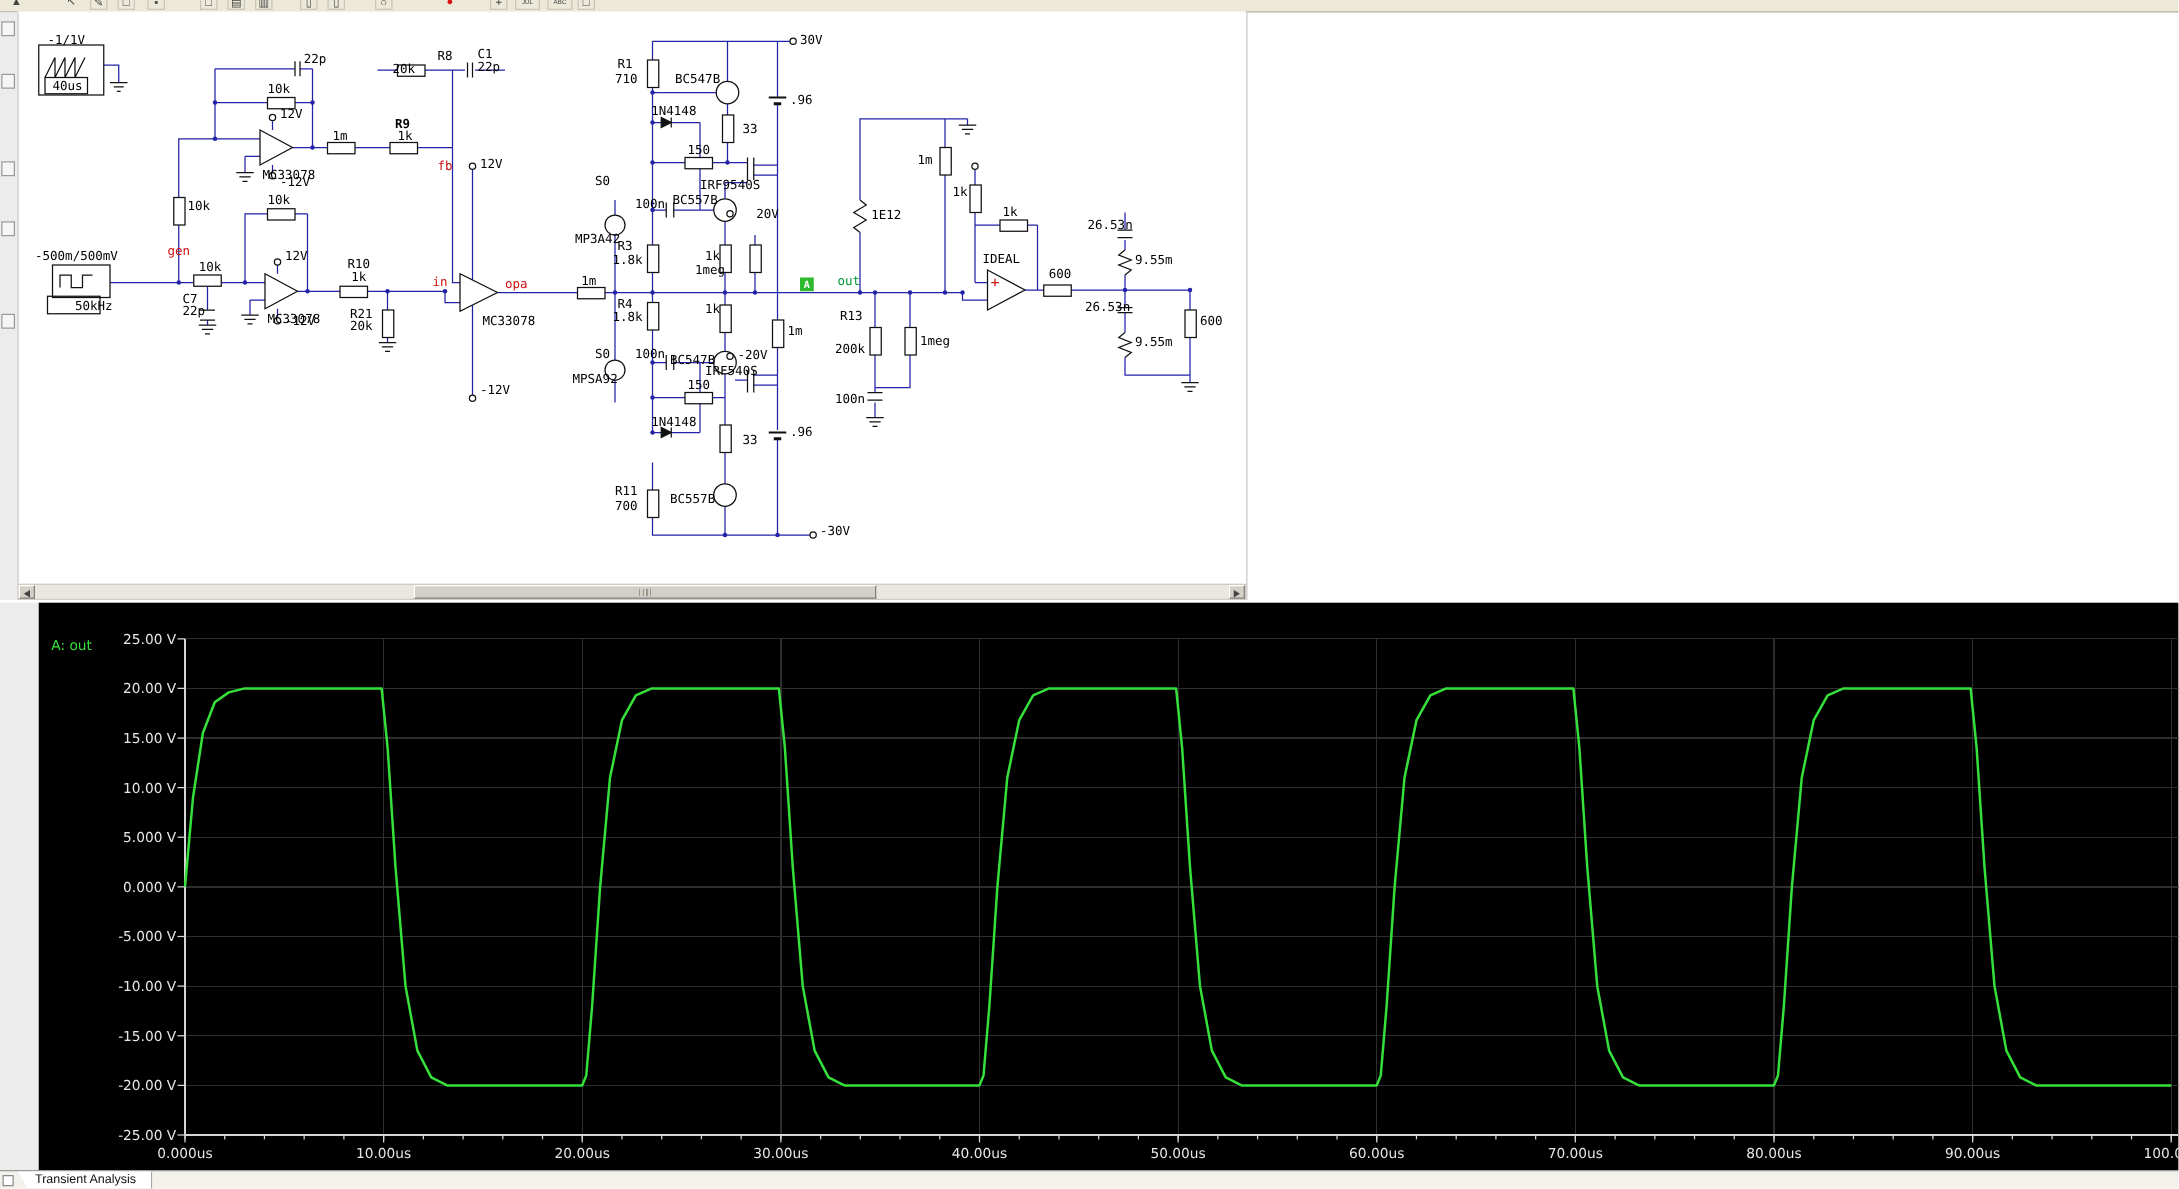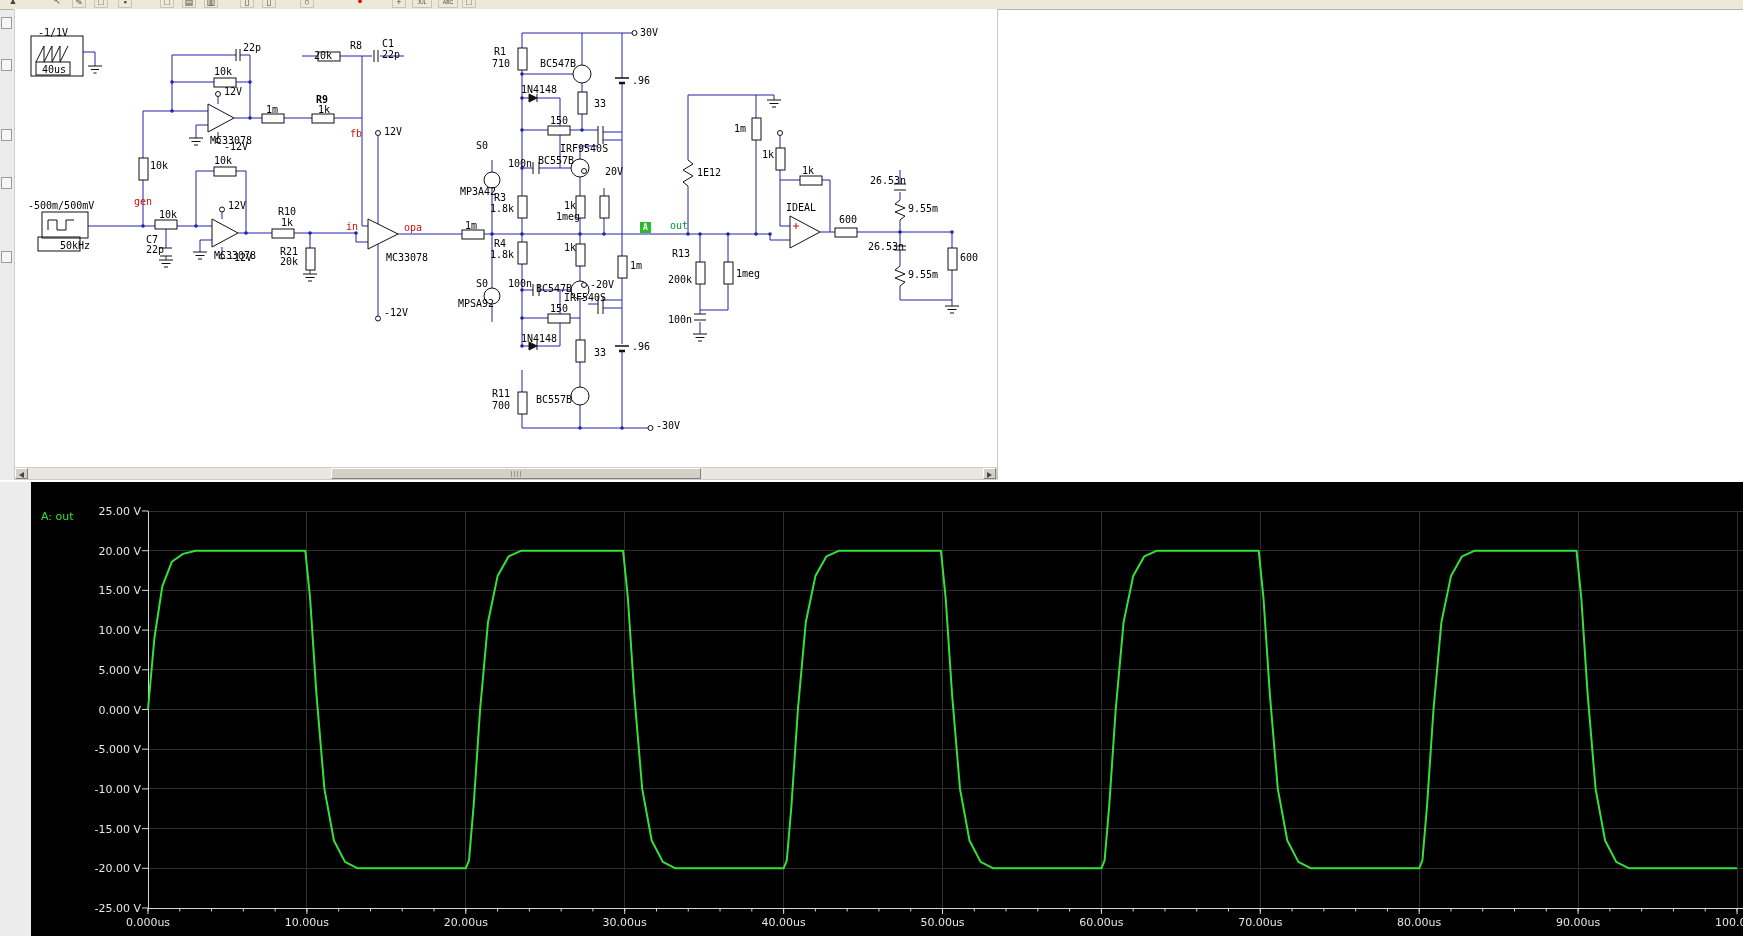--- a/index.html
+++ b/index.html
@@ -429,14 +429,20 @@
         <text x="1101.4" y="444" text-anchor="middle" fill="#e6e6e6" font-size="11px" font-family="&quot;DejaVu Sans&quot;,sans-serif">60.00us</text>
         <text x="1260.3" y="444" text-anchor="middle" fill="#e6e6e6" font-size="11px" font-family="&quot;DejaVu Sans&quot;,sans-serif">70.00us</text>
         <text x="1419.2" y="444" text-anchor="middle" fill="#e6e6e6" font-size="11px" font-family="&quot;DejaVu Sans&quot;,sans-serif">80.00us</text>
         <text x="1578.1000000000001" y="444" text-anchor="middle" fill="#e6e6e6" font-size="11px" font-family="&quot;DejaVu Sans&quot;,sans-serif">90.00us</text>
         <text x="1737" y="444" text-anchor="middle" fill="#e6e6e6" font-size="11px" font-family="&quot;DejaVu Sans&quot;,sans-serif">100.0us</text>
         <polyline points="148.0,227.5 154.4,156.0 162.3,104.4 171.8,79.8 183.0,71.9 195.7,68.7 305.3,68.7 310.1,116.3 316.4,211.6 324.4,306.9 333.9,358.5 345.0,379.9 357.7,386.3 465.8,386.3 469.0,378.4 473.7,322.8 480.1,227.5 488.0,140.2 497.6,94.1 508.7,74.3 521.4,68.7 623.1,68.7 627.9,116.3 634.2,211.6 642.2,306.9 651.7,358.5 662.8,379.9 675.5,386.3 783.6,386.3 786.8,378.4 791.5,322.8 797.9,227.5 805.8,140.2 815.4,94.1 826.5,74.3 839.2,68.7 940.9,68.7 945.7,116.3 952.0,211.6 960.0,306.9 969.5,358.5 980.6,379.9 993.3,386.3 1101.4,386.3 1104.6,378.4 1109.3,322.8 1115.7,227.5 1123.6,140.2 1133.2,94.1 1144.3,74.3 1157.0,68.7 1258.7,68.7 1263.5,116.3 1269.8,211.6 1277.8,306.9 1287.3,358.5 1298.4,379.9 1311.1,386.3 1419.2,386.3 1422.4,378.4 1427.1,322.8 1433.5,227.5 1441.4,140.2 1451.0,94.1 1462.1,74.3 1474.8,68.7 1576.5,68.7 1581.3,116.3 1587.6,211.6 1595.6,306.9 1605.1,358.5 1616.2,379.9 1628.9,386.3 1737.0,386.3" fill="none" stroke="#35e03a" stroke-width="2" stroke-linejoin="round"></polyline>
       </svg>
     <div id="legend" style="color: rgb(53, 224, 58);">A: out</div>
   </div>
 
+  <div id="tabbar">
+    <div id="tab-corner"></div>
+    <div class="tab">
+      <span>Transient Analysis</span>
+    </div>
+  </div>
 
 </div>
 
 </body></html>

